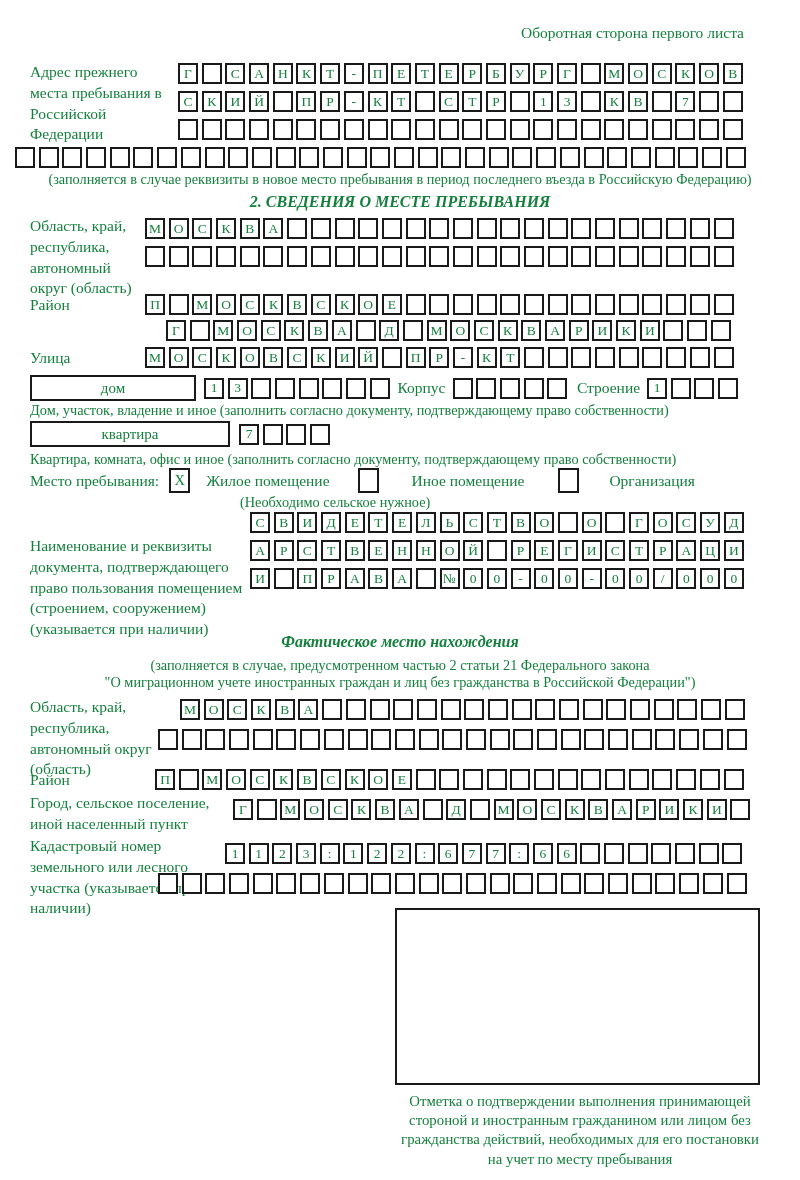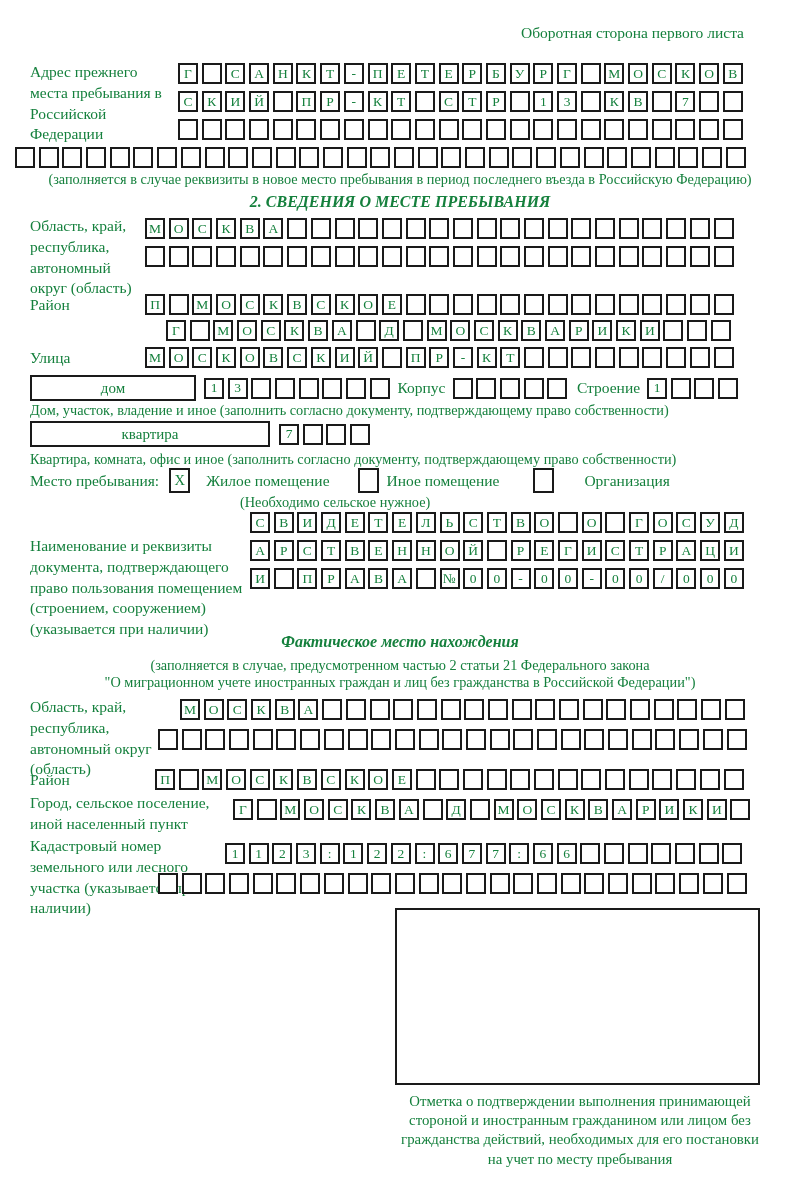--- a/index.html
+++ b/index.html
@@ -321,36 +321,36 @@
     <span class="browi">
         <span class="cbox">1</span>
         <span class="cbox"></span>
         <span class="cbox"></span>
         <span class="cbox"></span>
       </span>
   </div>
   <div class="capl" style="top:402px;left:30px">Дом, участок, владение и иное (заполнить согласно документу, подтверждающему право собственности)</div>
 
   <div class="frow" style="top:421px;left:30px">
-    <span class="wbox" style="width:240px">квартира</span>
+    <span class="wbox" style="width:200px">квартира</span>
     <span class="browi" style="margin-left:9px">
         <span class="cbox">7</span>
         <span class="cbox"></span>
         <span class="cbox"></span>
         <span class="cbox"></span>
       </span>
   </div>
   <div class="capl" style="top:451px;left:30px">Квартира, комната, офис и иное (заполнить согласно документу, подтверждающему право собственности)</div>
 
   <div class="frow" style="top:468px;left:30px">
     <span class="optlbl">Место пребывания:</span>
     <span class="chk" style="margin-left:10px">X</span>
     <span class="optlbl" style="margin-left:16px">Жилое помещение</span>
     <span class="chk" style="margin-left:28px"></span>
-    <span class="optlbl" style="margin-left:8px">Иное помещение</span>
+    <span class="optlbl" style="margin-left:33px">Иное помещение</span>
     <span class="chk" style="margin-left:34px"></span>
     <span class="optlbl" style="margin-left:30px">Организация</span>
   </div>
   <div class="capl" style="top:494px;left:240px">(Необходимо сельское нужное)</div>
 
   <div class="lbl" style="top:536px;left:30px;width:215px">Наименование и реквизиты документа, подтверждающего право пользования помещением (строением, сооружением) (указывается при наличии)</div>
   <div class="brow" style="top:512px;left:250px">
       <span class="cbox">С</span>
       <span class="cbox">В</span>
       <span class="cbox">И</span>

